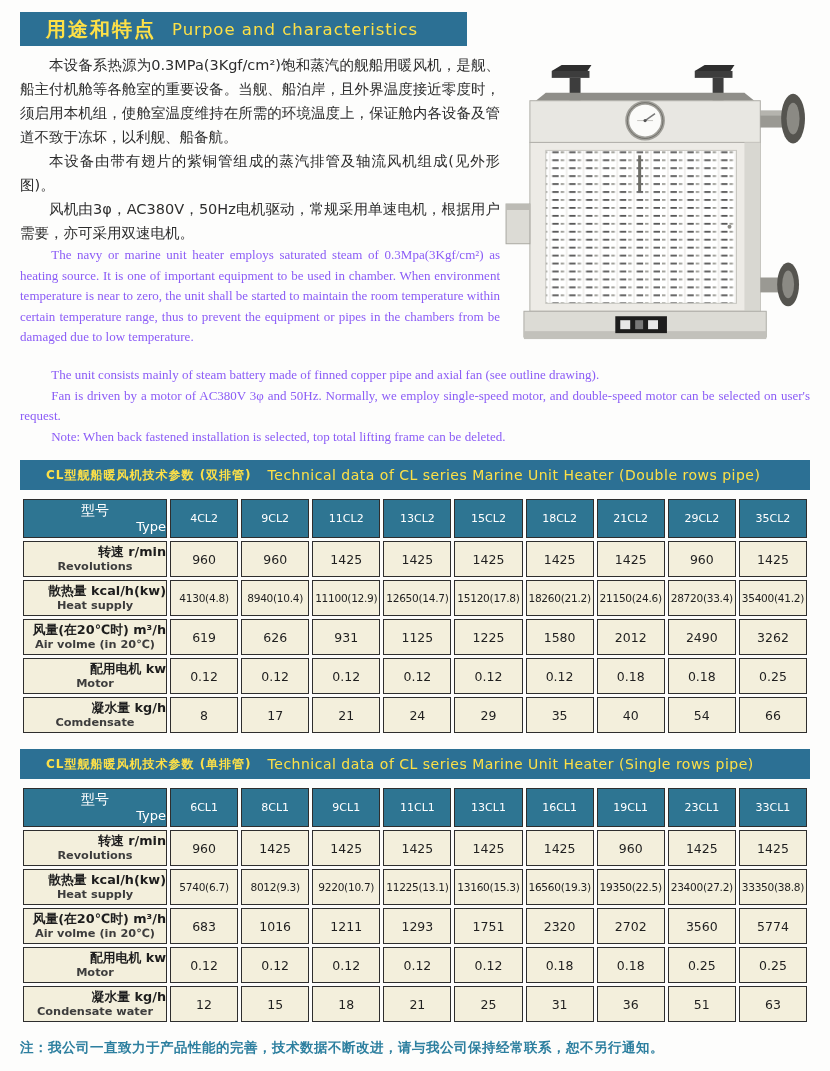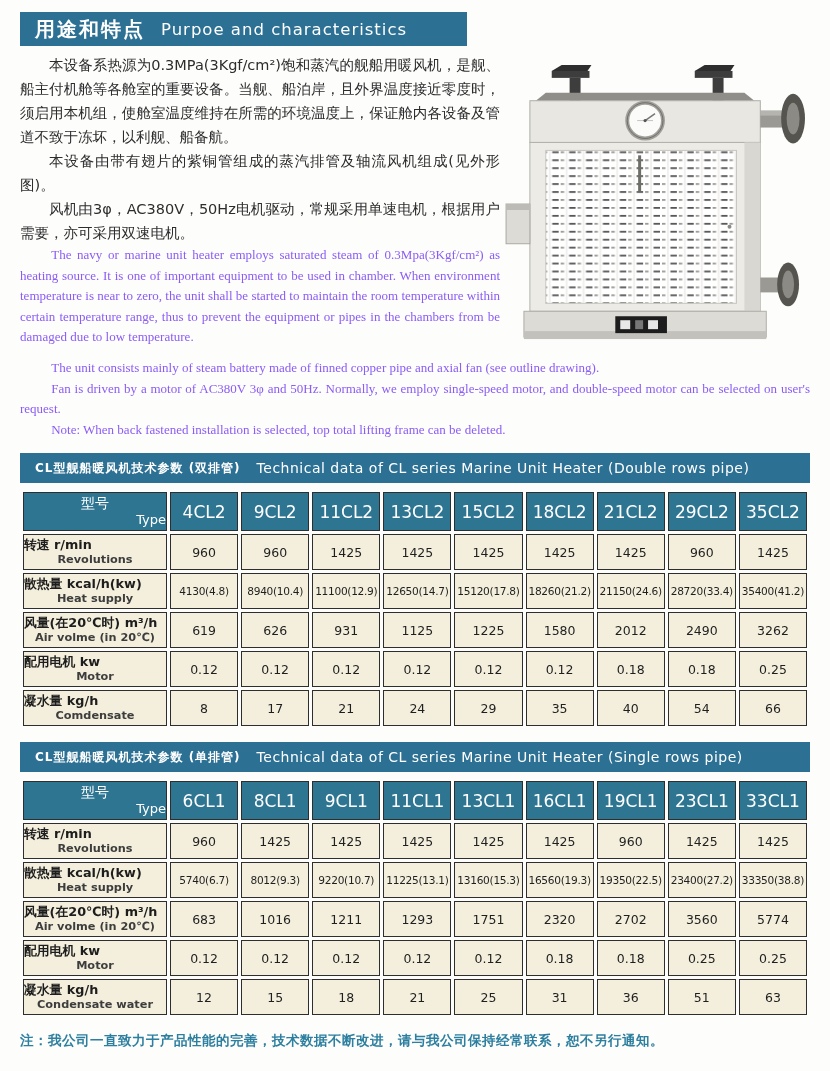--- a/index.html
+++ b/index.html
@@ -1,43 +1,43 @@
 <!DOCTYPE html>
 <html style="--banner: #2c7094; --thead: #2e7592; --cellbg: #f3efdc; --notecn: #2d7f9f; --noteen: #4f93ad;"><head>
 <meta charset="utf-8">
 <style>
   html,body{margin:0;padding:0;background:#fff;}
   body{font-family:"DejaVu Sans","Liberation Sans",sans-serif;}
   .page{width:830px;height:1071px;box-sizing:border-box;padding:12px 20px 0 20px;background:#fdfdfc;position:relative;overflow:hidden;}
 
-  .banner{background:var(--banner,#2c7094);color:#ffffff;display:flex;align-items:center;gap:16px;padding:0 15px;box-sizing:border-box;}
+  .banner{background:var(--banner,#2c7094);color:#fde047;display:flex;align-items:center;gap:16px;padding:0 26px;box-sizing:border-box;}
   .banner-main{width:447px;height:34px;margin-bottom:7px;}
   .banner-main .b-cn{font-size:20px;font-weight:bold;letter-spacing:2px;}
   .banner-main .b-en{font-size:16.5px;letter-spacing:1px;}
   .banner-wide{width:100%;height:30px;margin:13px 0 6px 0;}
   .banner-wide .b-cn{font-size:12px;font-weight:bold;letter-spacing:1px;}
   .banner-wide .b-en{font-size:14px;letter-spacing:.5px;}
 
   .top-area{display:flex;align-items:flex-start;}
   .text-col{width:480px;flex:0 0 auto;}
   .photo{margin:8px 0 0 auto;flex:0 0 auto;}
 
   .cn-p{font-size:14.5px;line-height:24px;color:#2d2d2d;text-align:justify;text-indent:2em;margin:0;}
   .en-p{font-size:13px;line-height:20.5px;color:#8b5cf6;text-align:justify;text-indent:2.4em;margin:0;font-family:Liberation Serif, serif;}
-  .en-full{margin-top:3px;width:100%;}
+  .en-full{margin-top:10px;width:100%;}
 
   .spec-table{width:100%;border-collapse:separate;border-spacing:3px;table-layout:fixed;margin-top:2px;}
   .spec-table th,.spec-table td{border:1px solid #2e2e2e;padding:0;vertical-align:middle;}
   .spec-table thead th{background:var(--thead,#2e7592);color:#fff;font-weight:normal;height:37px;}
   .spec-table th.corner{width:142px;}
   .corner-cn{font-size:14px;text-align:center;line-height:17px;}
   .corner-en{font-size:13px;text-align:right;line-height:16px;}
-  .model{font-size:17px;}
+  .model{font-size:11px;}
   .rowlabel{background:var(--cellbg,#f3efdc);height:34px;}
-  .rl-cn{font-size:12.8px;color:#1d1d1d;text-align:left;line-height:16px;}
+  .rl-cn{font-size:12.8px;color:#1d1d1d;text-align:right;line-height:16px;}
   .rl-en{font-size:11.3px;color:#3d3d3d;text-align:center;line-height:14px;}
   td.val{background:var(--cellbg,#f3efdc);text-align:center;font-size:12.5px;color:#1f1f1f;height:34px;}
   td.val.tight{font-size:10.6px;letter-spacing:-0.3px;}
 
   .notes{margin-top:14px;}
   .note-cn{color:var(--notecn,#2d7f9f);font-size:13.5px;font-weight:bold;margin:0;letter-spacing:.5px;}
 </style>
 </head>
 <body>
 

